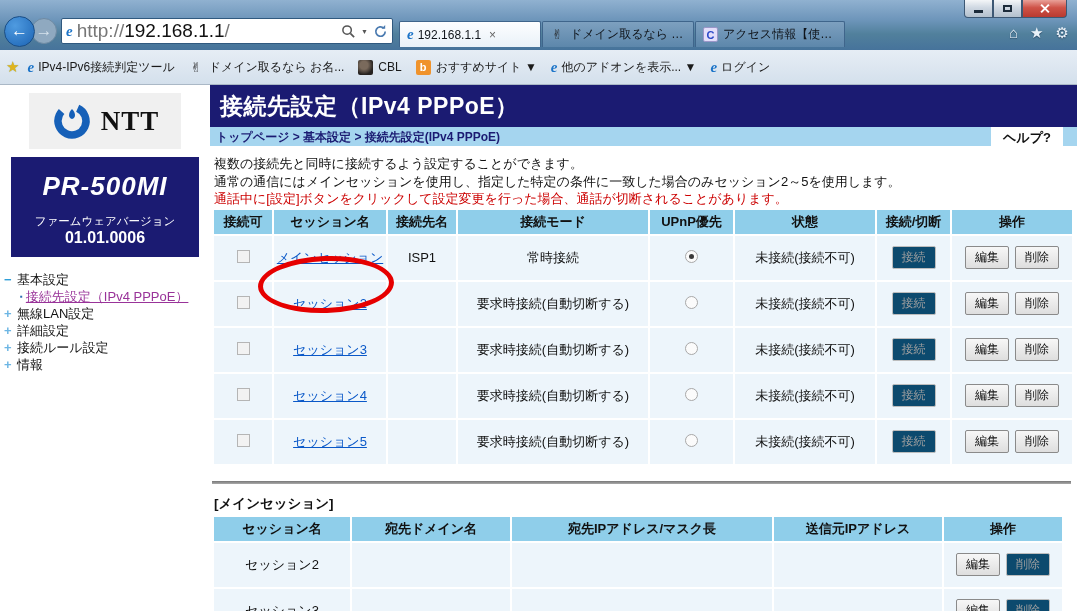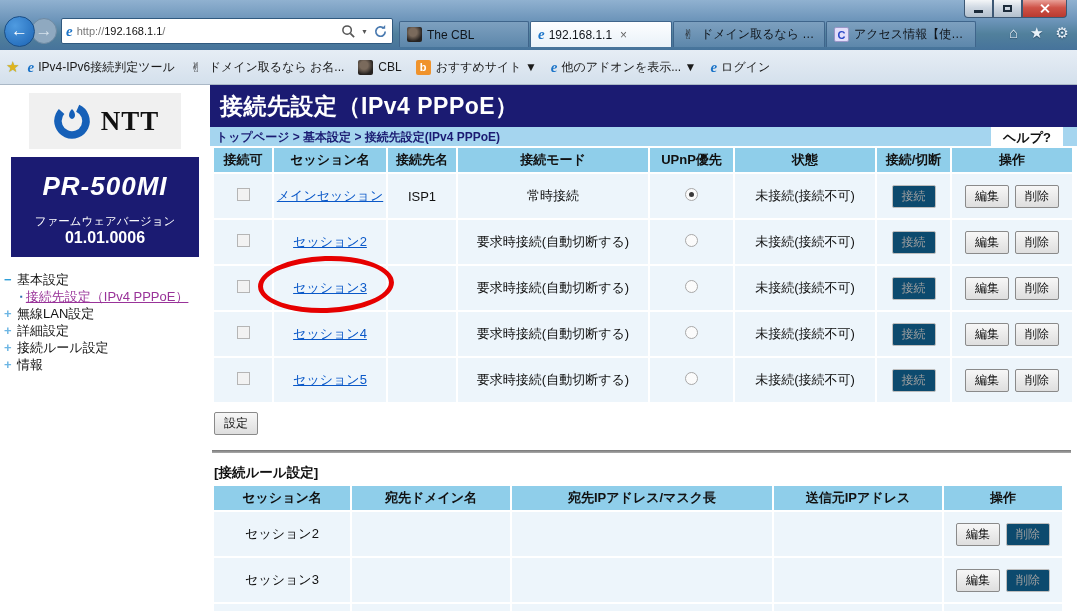--- a/index.html
+++ b/index.html
@@ -25,21 +25,21 @@
 
   .navrow { position:absolute; left:4px; top:15px; right:100px; height:32px; display:flex; align-items:center; }
   .nav-circle { width:31px; height:31px; border-radius:50%; flex:0 0 auto;
     display:flex; align-items:center; justify-content:center; font-size:17px; font-weight:bold; }
   .back { background:radial-gradient(circle at 35% 30%,#4f9be0,#1b63b4); color:#fff;
     border:1px solid #1a4e86; z-index:2; }
   .fwd { width:26px; height:26px; background:#8fa9c0; color:#d6e2ec; border:1px solid #6e8aa3;
     margin-left:-4px; }
   .addressbar { height:26px; width:332px; margin-left:4px; background:#fff; border:1px solid #30597f;
     border-radius:2px; display:flex; align-items:center; padding:0 4px; flex:0 0 auto; }
-  .addr-url { flex:1; font-size:11px; color:#777; white-space:nowrap; overflow:hidden; }
+  .addr-url { flex:1; font-size:19px; color:#777; white-space:nowrap; overflow:hidden; }
   .addr-url .host { color:#111; }
   .addr-icons { display:flex; align-items:center; gap:5px; color:#555; }
   .mini-ico { width:15px; height:15px; }
   .ie-e { font-family:"Liberation Serif",serif; font-style:italic; font-weight:bold; color:#1c74c8;
     font-size:15px; line-height:15px; flex:0 0 auto; margin-right:4px; }
   .caret { font-size:7px; color:#555; }
 
   .tabs { display:flex; align-items:flex-end; height:32px; margin-left:6px; flex:1; min-width:0; }
   .tab { height:26px; display:flex; align-items:center; padding:0 7px; margin-right:1px;
     font-size:12px; color:#10151b; background:linear-gradient(#7da0bf,#5d87ab);
@@ -145,24 +145,20 @@
           </svg>
         <span class="caret">▼</span>
         <svg class="mini-ico" viewBox="0 0 16 16">
             <path d="M13 8a5 5 0 1 1-1.5-3.5" fill="none" stroke="#4a7ab0" stroke-width="1.8"></path>
             <path d="M13 1v4h-4z" fill="#4a7ab0"></path>
           </svg>
       </span>
     </div>
 
     <div class="tabs">
-      <div class="tab" style="width:130px">
-        <span class="fav-sq fav-cbl"></span>
-        <span class="tab-label">The CBL</span>
-      </div>
       <div class="tab active" style="width:142px">
         <span class="ie-e">e</span>
         <span class="tab-label">192.168.1.1</span>
         <span class="tab-close">×</span>
       </div>
       <div class="tab" style="width:152px">
         <span class="fav-sq fav-hand">✌</span>
         <span class="tab-label">ドメイン取るなら お名...</span>
       </div>
       <div class="tab" style="width:150px">
@@ -250,20 +246,25 @@
   </div>
 
   <div class="main">
     <div class="main-title">接続先設定（IPv4 PPPoE）</div>
     <div class="crumbbar">
       <div class="crumb">トップページ &gt; 基本設定 &gt; 接続先設定(IPv4 PPPoE)</div>
       <div class="help-box">ヘルプ?</div>
       <div class="crumb-tail"></div>
     </div>
 
+    <div class="desc">
+      <div>複数の接続先と同時に接続するよう設定することができます。</div>
+      <div>通常の通信にはメインセッションを使用し、指定した特定の条件に一致した場合のみセッション2～5を使用します。</div>
+      <div class="warn">通話中に[設定]ボタンをクリックして設定変更を行った場合、通話が切断されることがあります。</div>
+    </div>
 
 
     <table>
       <colgroup>
           <col style="width:58px">
           <col style="width:112px">
           <col style="width:68px">
           <col style="width:190px">
           <col style="width:83px">
           <col style="width:140px">
@@ -327,25 +328,24 @@
         <td></td>
         <td>要求時接続(自動切断する)</td>
         <td><span class="radio"></span></td>
         <td>未接続(接続不可)</td>
         <td><button class="btn disabled">接続</button></td>
         <td class="ops"><button class="btn">編集</button><button class="btn">削除</button></td>
       </tr>
     </tbody>
       </table>
 
-    <div class="submit-row"><button class="btn">設定</button></div>
 
     <div class="rule-line"></div>
 
-    <div class="sect-title">[接続ルール設定]</div>
+    <div class="sect-title">[メインセッション]</div>
 
     <table>
       <colgroup>
           <col style="width:136px">
           <col style="width:158px">
           <col style="width:260px">
           <col style="width:168px">
           <col style="width:118px">
         </colgroup>
       <tbody>

